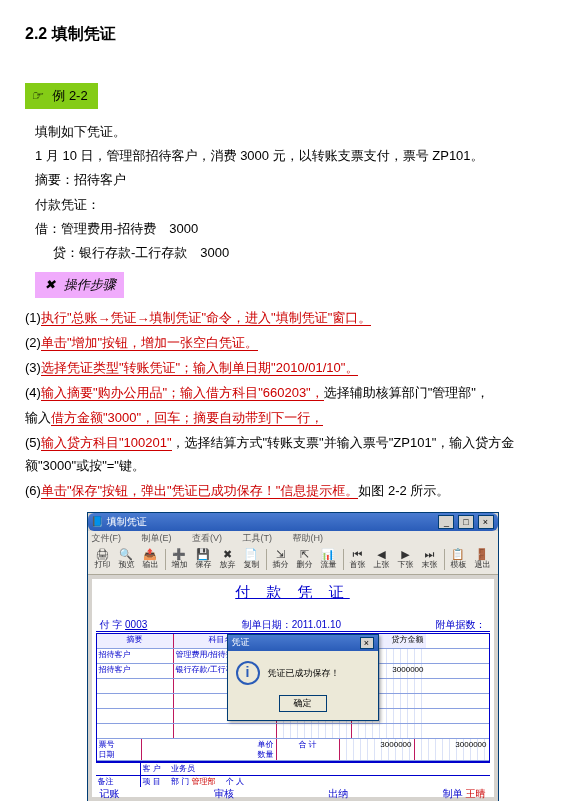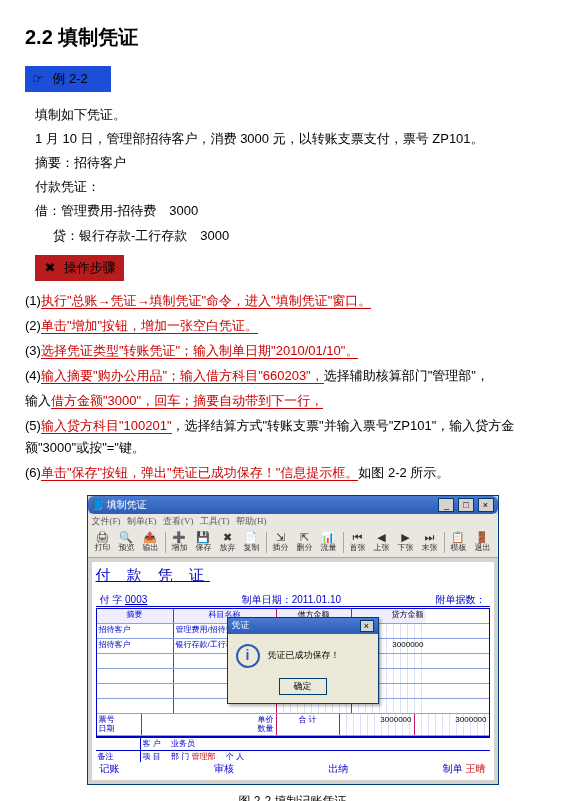--- a/index.html
+++ b/index.html
@@ -7,41 +7,42 @@
     font-size: 13px;
     color: #000;
     width: 585px;
     margin: 0;
     padding: 20px 25px;
     box-sizing: border-box;
     background: #fff;
     line-height: 1.7;
   }
   h2 {
-    font-size: 20px;
-    margin: 0 0 12px 0;
+    font-size: 16px;
+    margin: 0 0 36px 0;
   }
   .example-label {
     display: inline-block;
-    background: #1d4ed8;
-    padding: 2px 23px 2px 6px;
+    background: #84cc16;
+    padding: 2px 10px 2px 6px;
     margin-bottom: 10px;
   }
   .example-label .hand-icon {
     font-style: italic;
     margin-right: 6px;
   }
   .indent { margin-left: 10px; }
   .indent2 { margin-left: 28px; }
   p { margin: 2px 0; }
   .step-heading {
     display: inline-block;
-    background: #b91c1c;
+    background: #f0abfc;
     padding: 2px 8px;
     margin: 6px 0 6px 10px;
+    font-style: italic;
   }
   .tool-icon {
     display: inline-block;
     width: 14px;
     text-align: center;
     margin-right: 3px;
   }
   .red {
     color: #c00;
     border-bottom: 1px solid #c00;
@@ -79,21 +80,21 @@
     font-size: 9px;
     line-height: 12px;
     margin-left: 1px;
   }
   .menubar {
     background: #eae7e0;
     padding: 2px 4px;
     font-size: 9px;
     color: #5a5a5a;
   }
-  .menubar span { margin-right: 4px; font-family: Liberation Serif, serif; }
+  .menubar span { margin-right: 18px; }
   .toolbar {
     background: #eae7e0;
     padding: 3px 4px;
     display: flex;
     gap: 2px;
     border-bottom: 1px solid #aca899;
   }
   .tbtn {
     display: flex;
     flex-direction: column;
@@ -106,26 +107,26 @@
   .tsep { width:1px; background:#aca899; margin:1px 1px; }
 
   .voucher-area {
     background: #fff;
     margin: 4px;
     padding: 4px;
     height: 210px;
     position: relative;
   }
   .voucher-title {
-    text-align: left;
+    text-align: center;
     color: #0000cc;
     font-size: 15px;
     letter-spacing: 6px;
     text-decoration: underline;
-    margin-bottom: 10px;
+    margin-bottom: 18px;
   }
   .voucher-sub {
     display: flex;
     justify-content: space-between;
     font-size: 10px;
     color: #0000cc;
     padding: 0 4px;
     border-bottom: 1px solid #0000cc;
   }
   .voucher-sub .mid { text-align:center; flex:1; }

